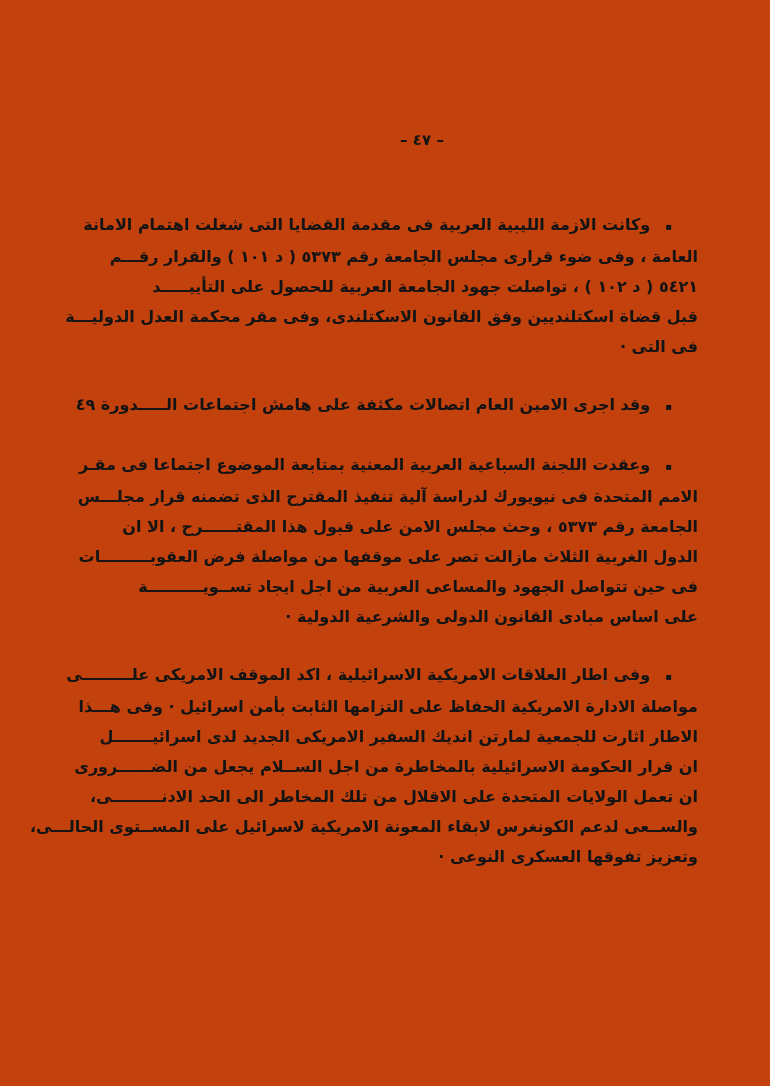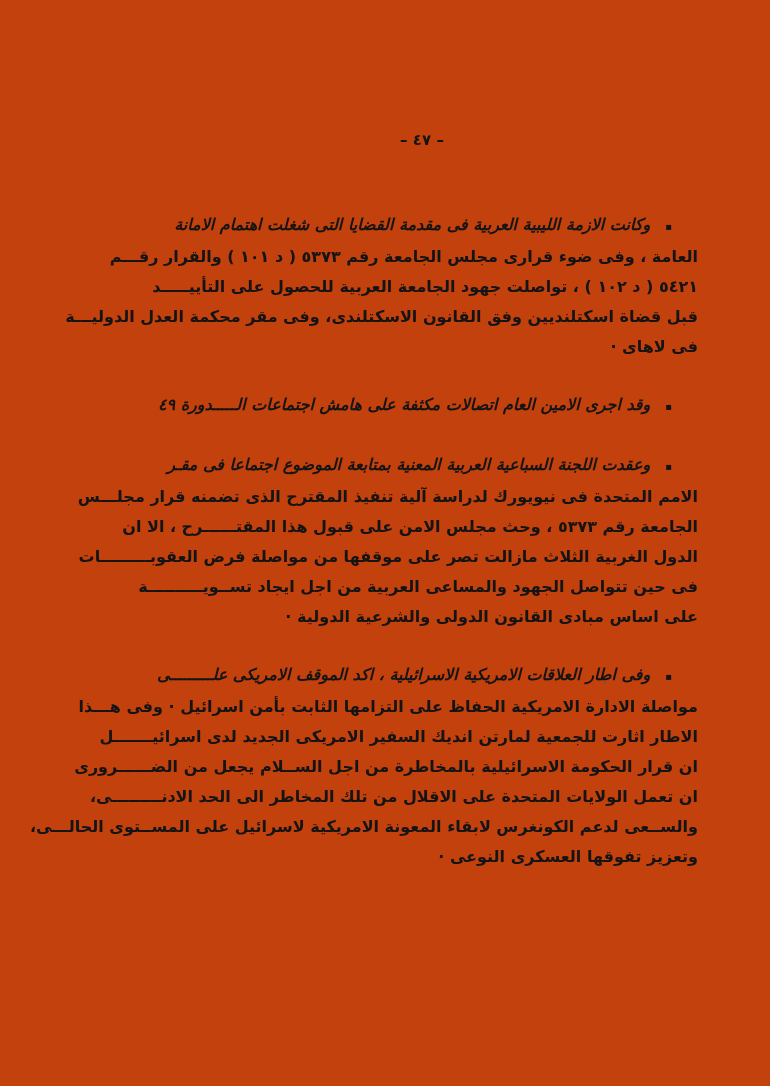--- a/index.html
+++ b/index.html
@@ -62,21 +62,20 @@
     padding-right: 26px; 
   }
   .bullet {
     font-size: 10px;
     line-height: 30px;
     flex: 0 0 auto;
     color: #141414;
   }
   .first .t {
     flex: 0 1 auto;
-    font-style: italic;
   }
   .speck {
     position: absolute;
     border-radius: 50%;
     background: rgba(90, 90, 90, 0.35);
   }
   .speck-1 { left: 603px; top: 681px; width: 4px; height: 3px; }
 </style>
 </head>
 <body>
@@ -88,21 +87,21 @@
   <div class="content" dir="rtl">
 
     <section class="para">
       <div class="line first">
         <span class="bullet">▪</span>
         <span class="t">وكانت الازمة الليبية العربية فى مقدمة القضايا التى شغلت اهتمام الامانة</span>
       </div>
       <div class="line">العامة ، وفى ضوء قرارى مجلس الجامعة رقم ٥٣٧٣ ( د ١٠١ ) والقرار رقـــم</div>
       <div class="line">٥٤٢١ ( د ١٠٢ ) ، تواصلت جهود الجامعة العربية للحصول على التأييـــــد</div>
       <div class="line">قبل قضاة اسكتلنديين وفق القانون الاسكتلندى، وفى مقر محكمة العدل الدوليـــة</div>
-      <div class="line">فى لاهاى ·</div>
+      <div class="line">فى التى ·</div>
     </section>
 
     <section class="para">
       <div class="line first">
         <span class="bullet">▪</span>
         <span class="t">وقد اجرى الامين العام اتصالات مكثفة على هامش اجتماعات الـــــدورة ٤٩</span>
       </div>
     </section>
 
     <section class="para">

